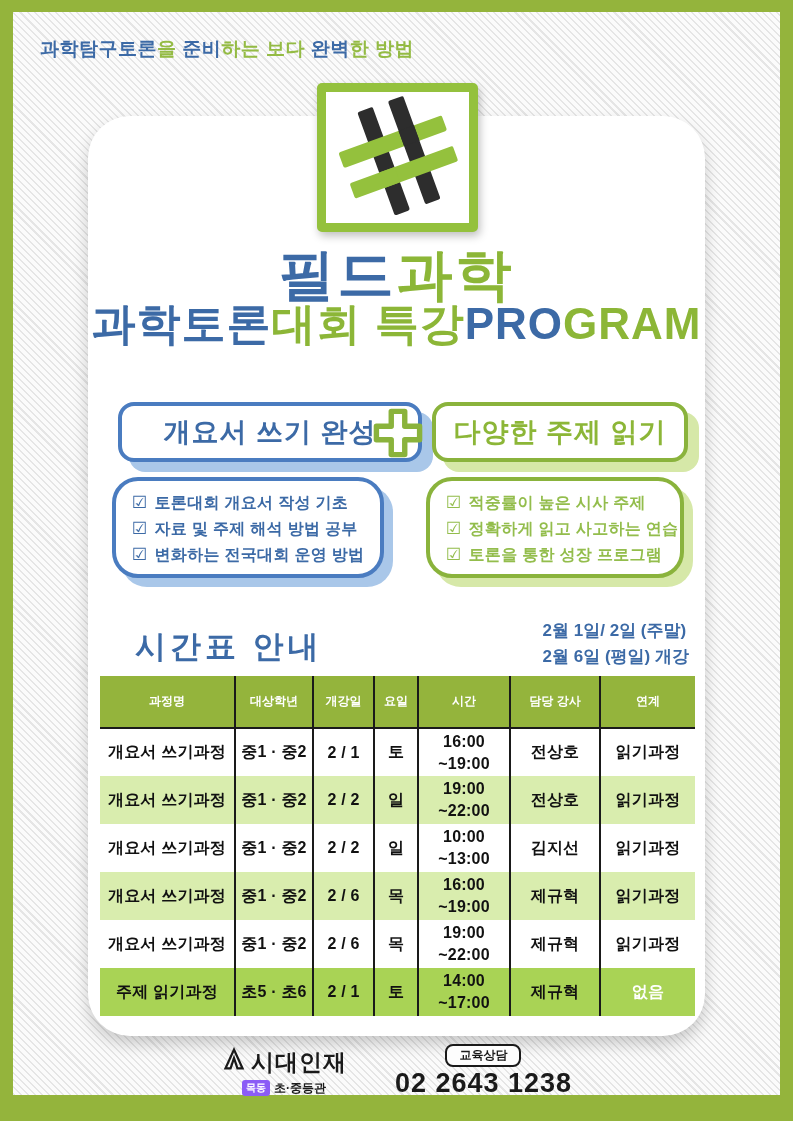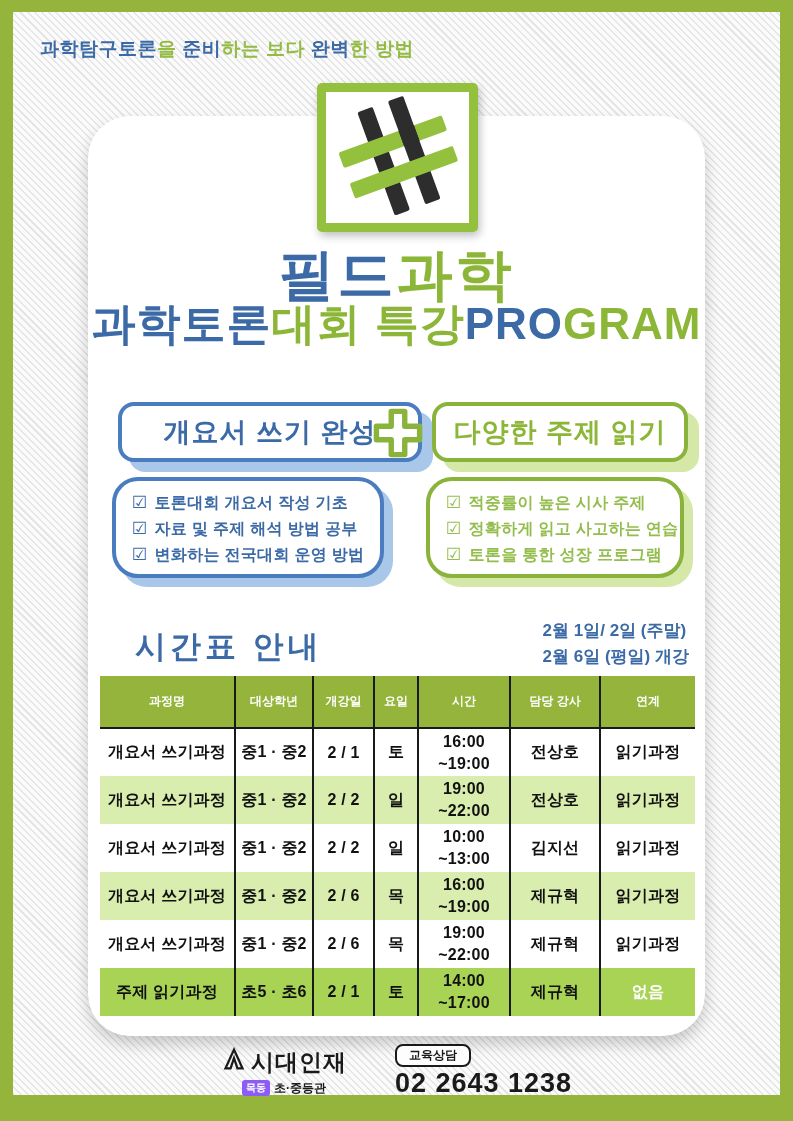--- a/index.html
+++ b/index.html
@@ -76,21 +76,21 @@
   tr.row-strong td.white-cell { color:#ffffff; }
   .time-cell div { line-height:22px; }
 
   .footer { position:absolute; left:0; right:0; top:1044px; display:flex;
     justify-content:center; align-items:center; gap:48px; }
   .f-brand { text-align:center; }
   .f-brand-top { display:flex; align-items:center; gap:4px; font-size:23px; font-weight:800; color:#1a1a1a; letter-spacing:1px; }
   .f-brand-bottom { display:flex; align-items:center; justify-content:center; gap:4px; margin-top:2px; }
   .f-branch-badge { background:#8b5cf6; color:#fff; font-size:10px; font-weight:bold; padding:1px 4px; border-radius:3px; }
   .f-branch { font-size:12px; font-weight:bold; color:#1a1a1a; }
-  .f-consult { text-align:left; }
+  .f-consult { text-align:center; }
   .f-consult-badge { display:inline-block; border:2px solid #1a1a1a; border-radius:8px;
     font-size:12px; font-weight:bold; color:#1a1a1a; padding:1px 12px; background:#fdfdfd; }
   .f-phone { font-size:27px; font-weight:800; color:#1a1a1a; letter-spacing:1px; margin-top:1px; }
 </style>
 </head>
 <body>
 
 <div id="poster">
   <div class="stripes"></div>
 

